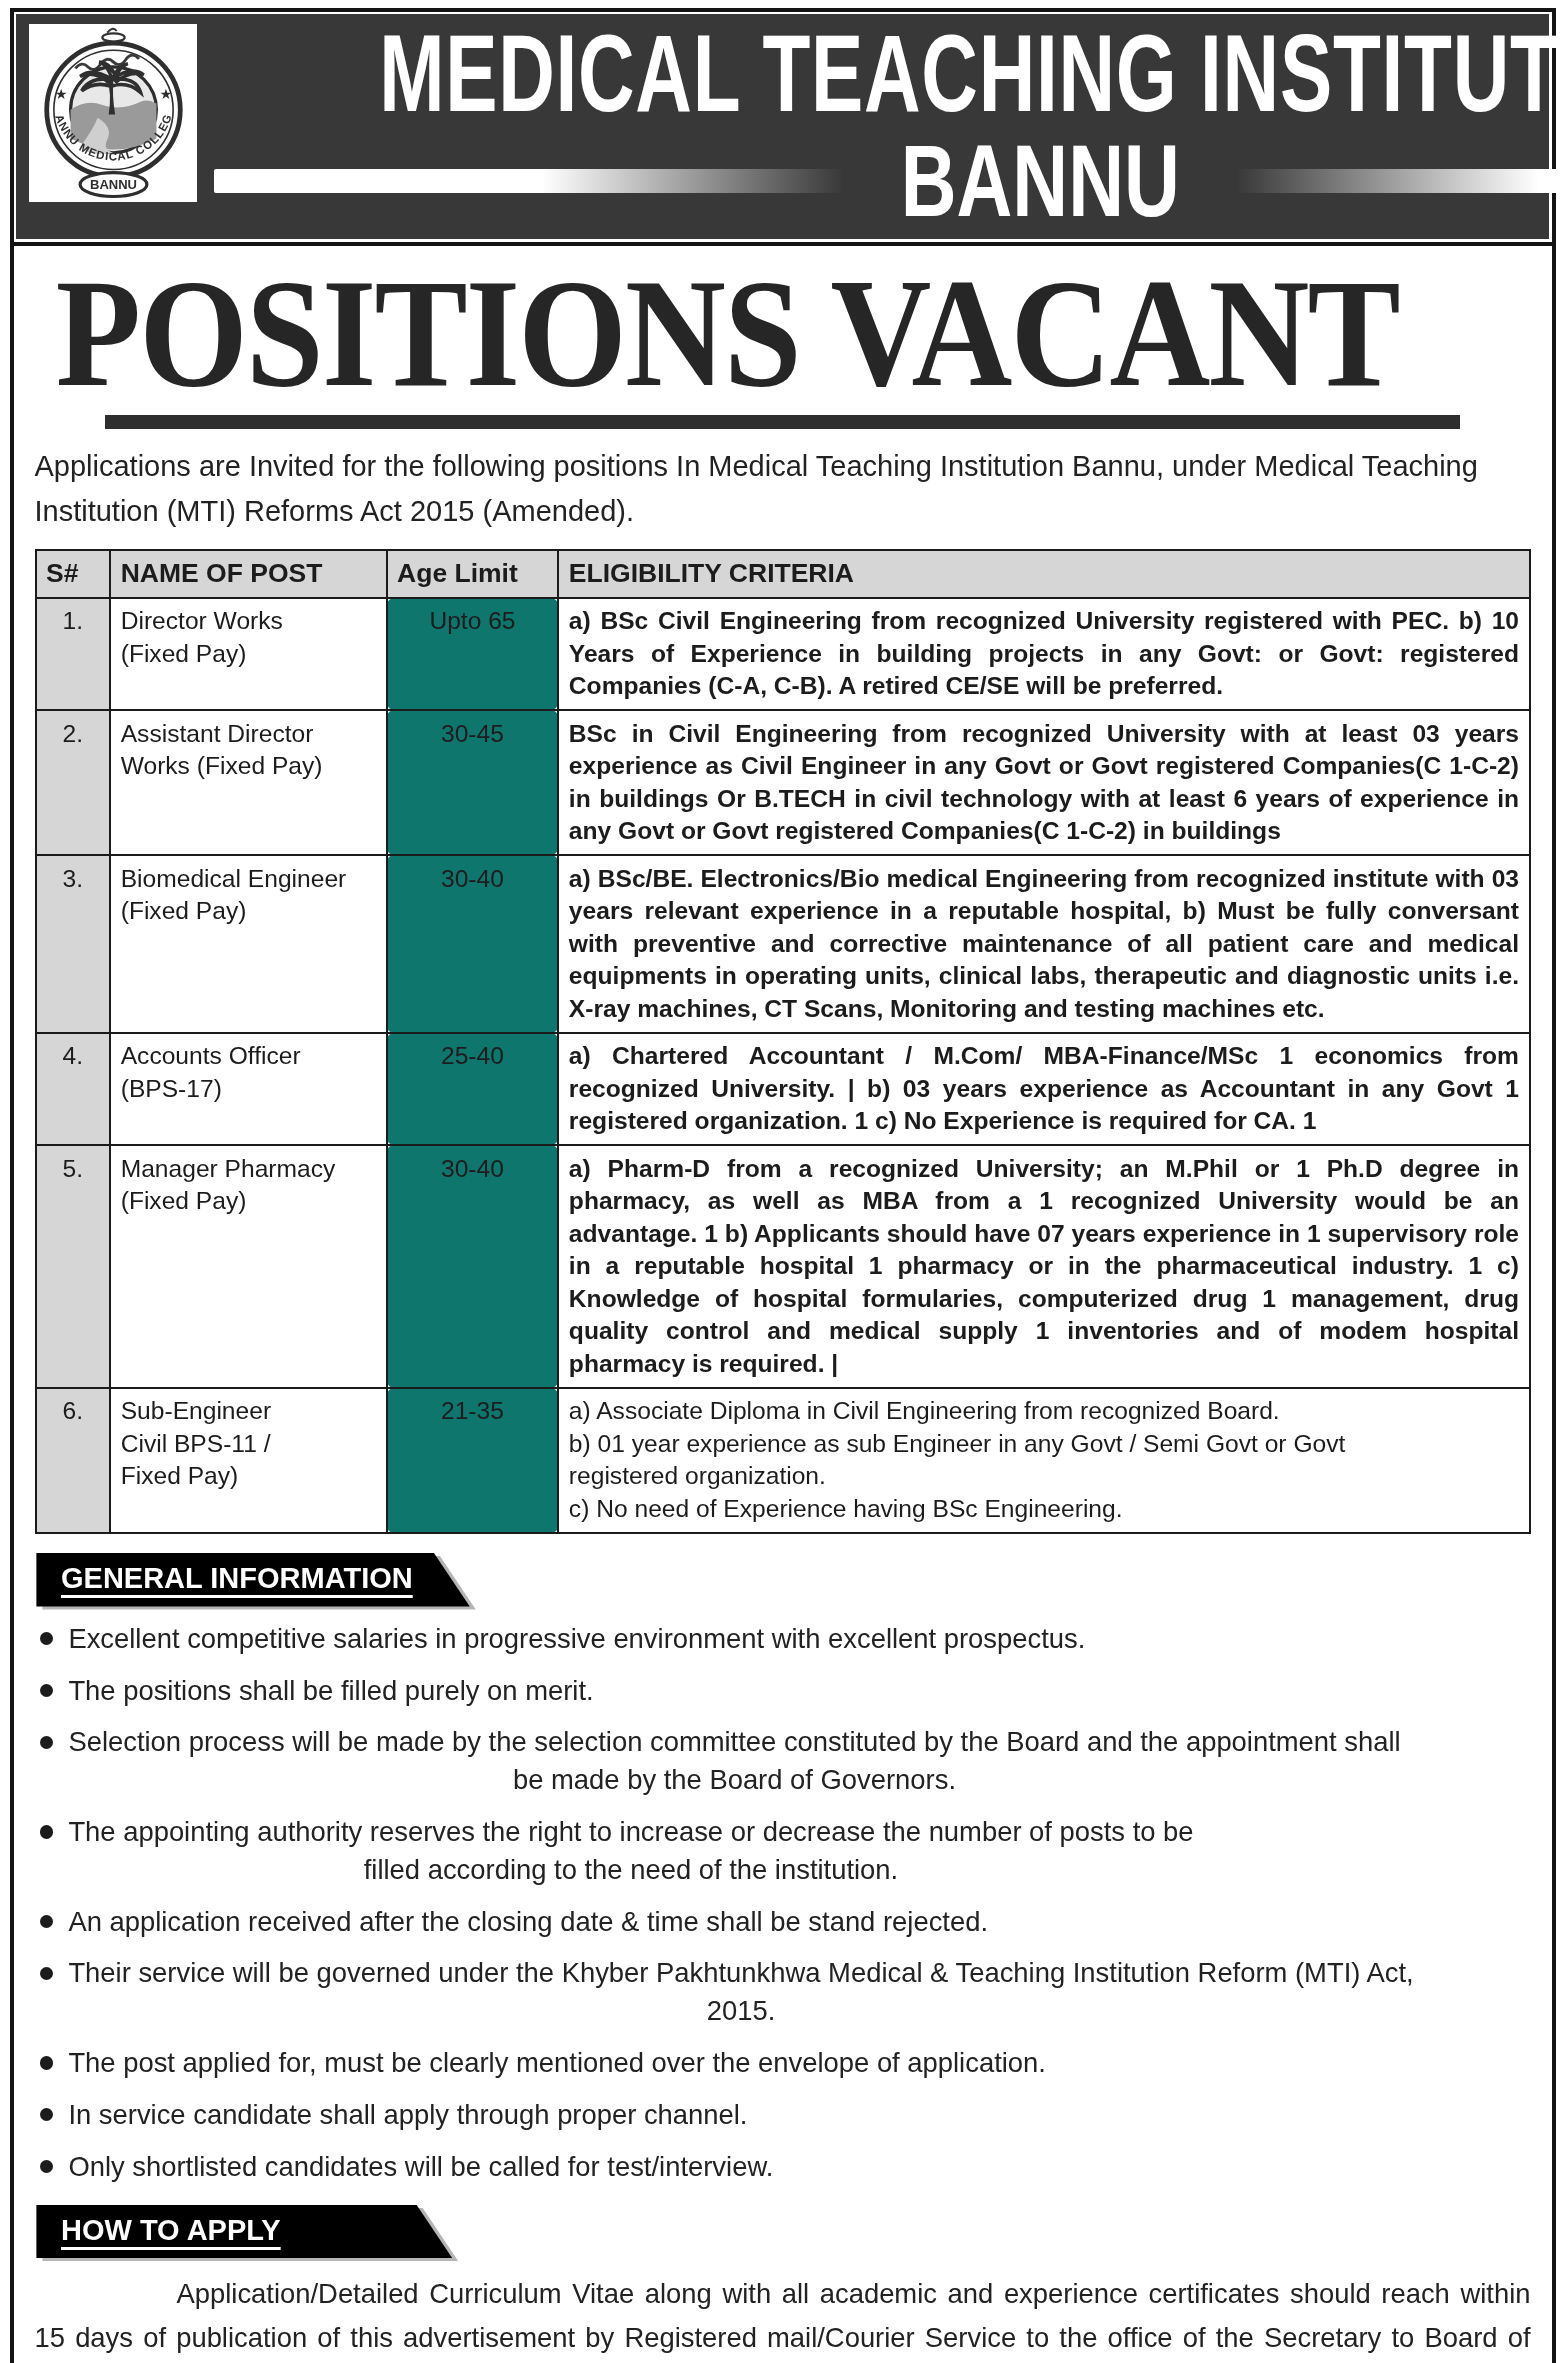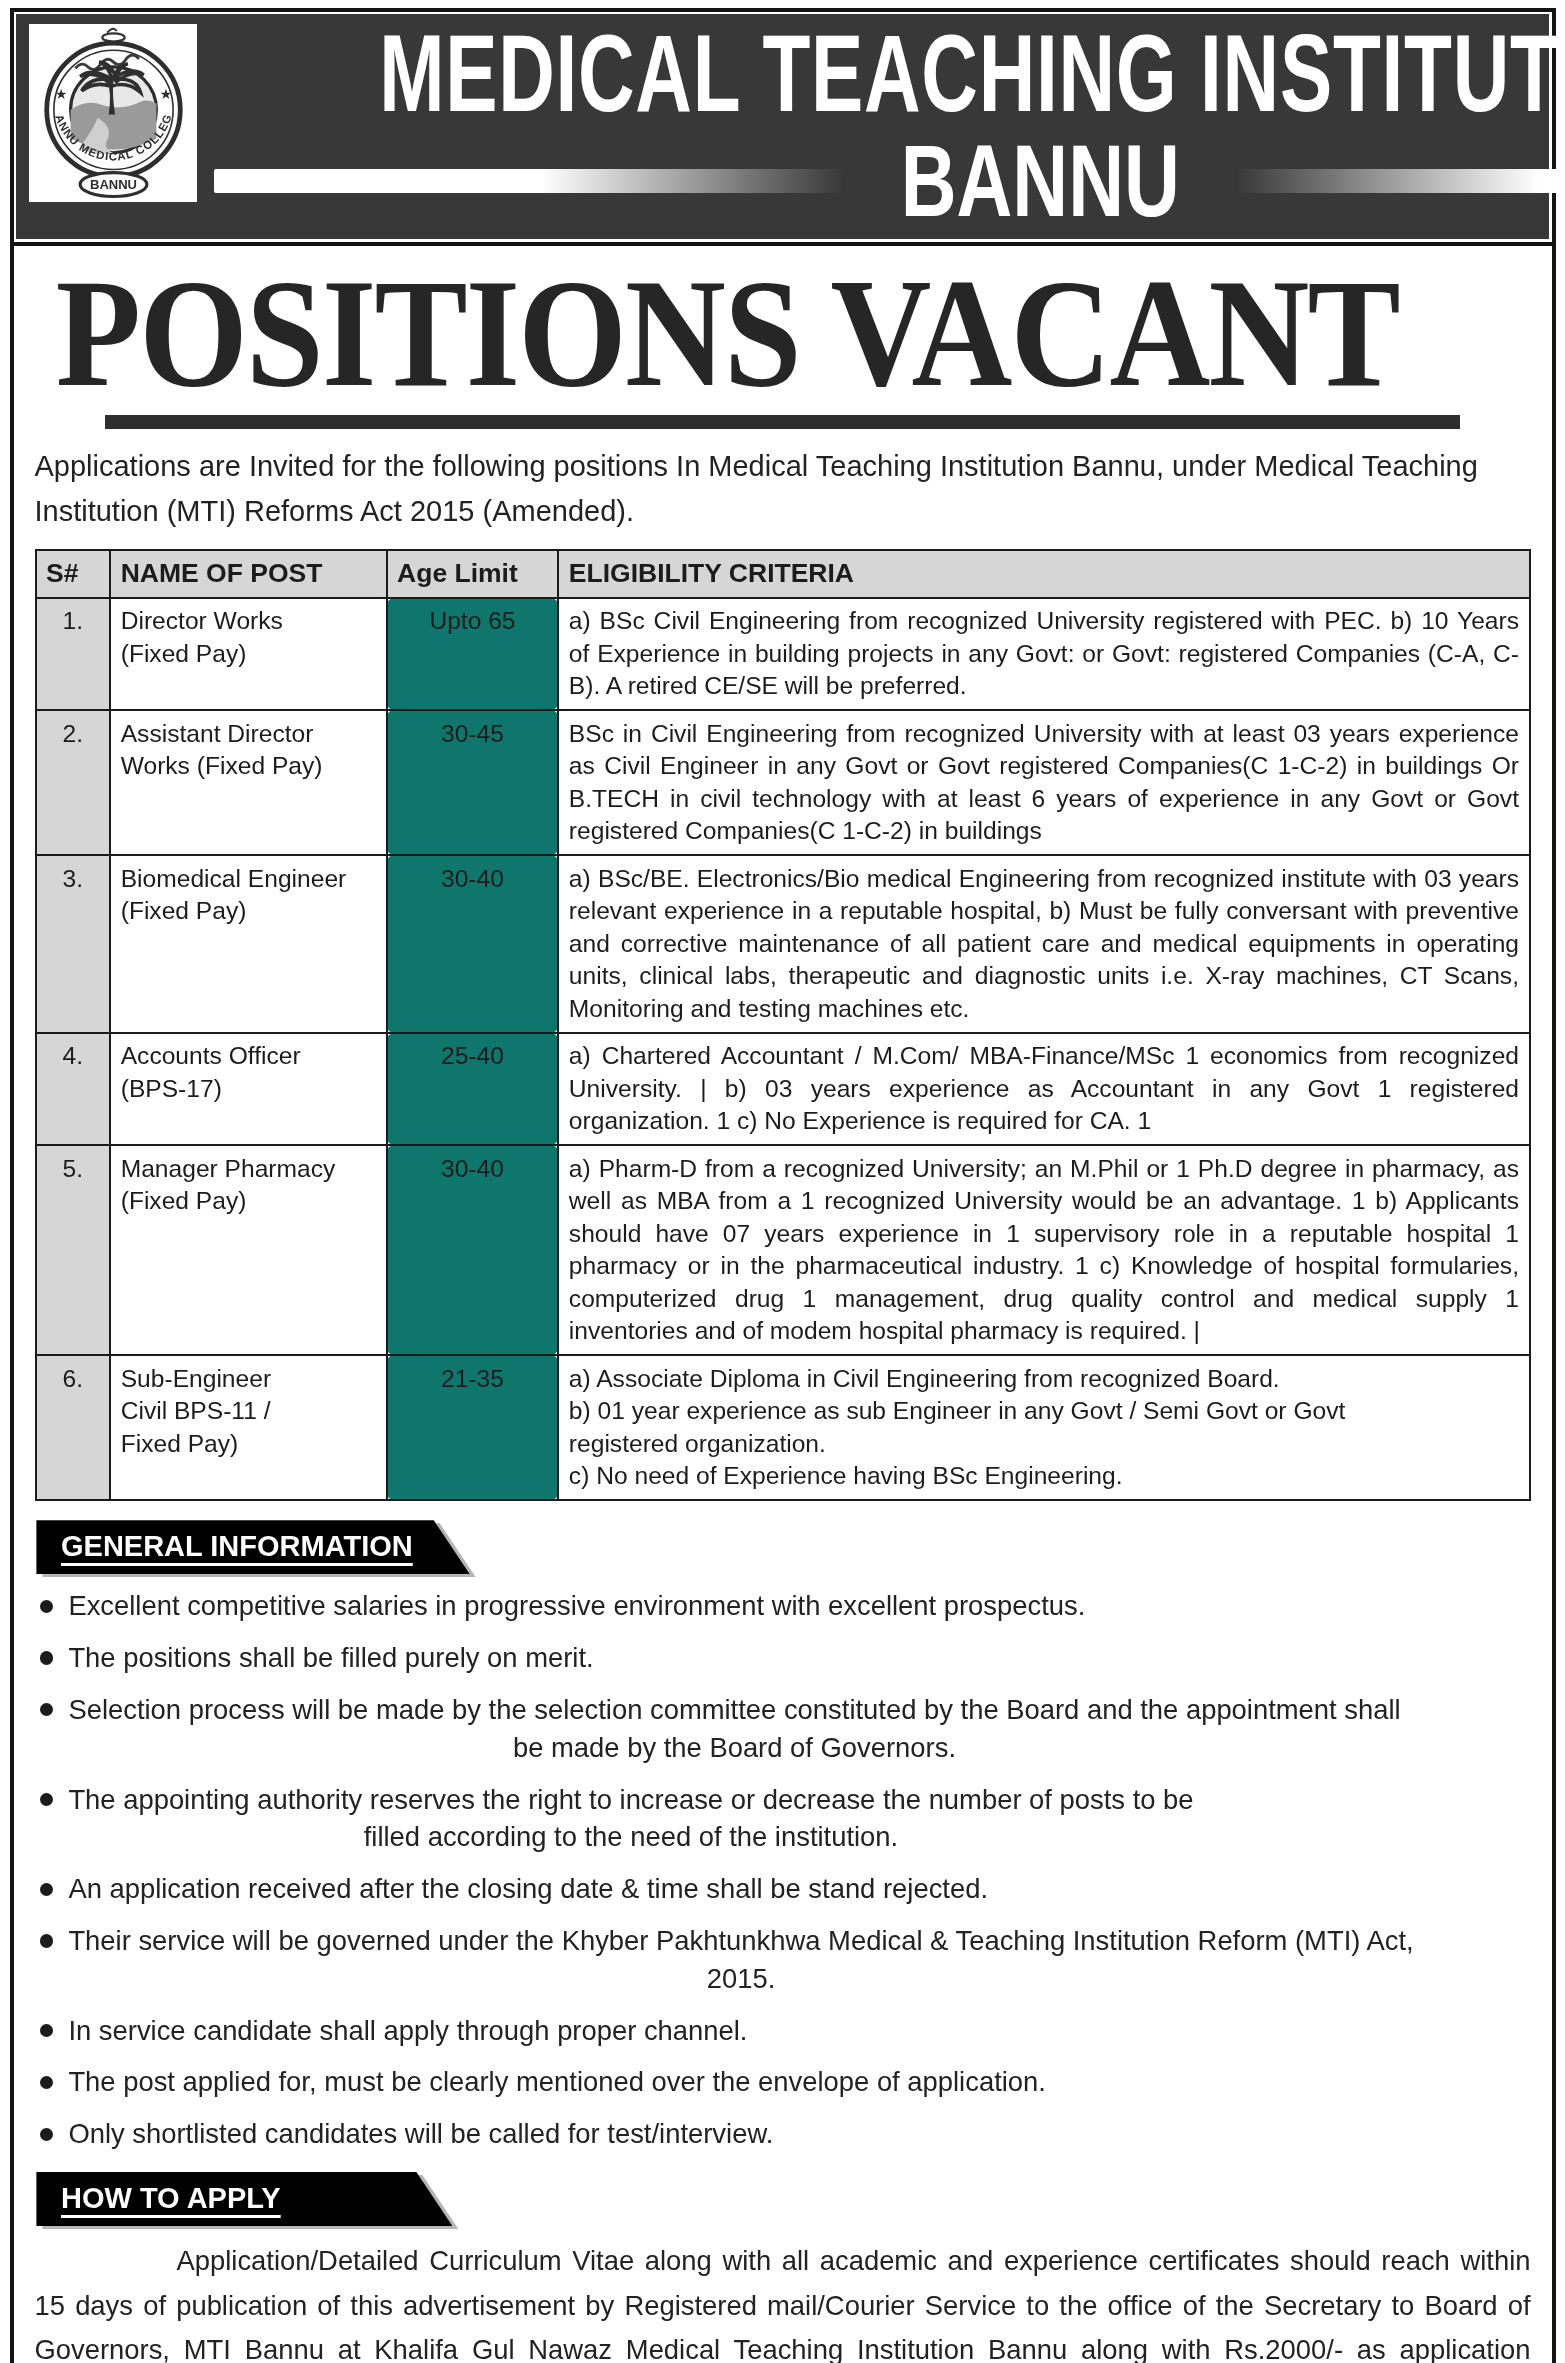--- a/index.html
+++ b/index.html
@@ -37,21 +37,21 @@
   
   table.posts { width:100%; border-collapse:collapse; margin-top:15px; }
   table.posts th, table.posts td { border:2.8px solid #1b1b1b; vertical-align:top; }
   table.posts th { background:#d6d6d6; font-size:26.5px; text-align:left; padding:7.6px 9.5px; }
   th.c, td.c { text-align:center; }
   table.posts td { font-size:24.6px; line-height:1.32; padding:6.6px 9.5px; }
   td.sno { background:#d6d6d6; text-align:center; font-size:25.6px; }
   td.age { background:#0f766e; text-align:center;border-radius:7px; }
   td.post { white-space:pre-line; line-height:1.45; }
   td.crit { }
-  td.crit.justify { text-align:justify; }
+  td.crit.justify { text-align:justify;font-weight:bold; }
   td.crit.preline { white-space:pre-line; }
   col.w-sno{width:5%;} col.w-post{width:18.5%;} col.w-age{width:11.5%;} col.w-crit{width:65%;}
 
   
   .banner { margin:19px 0 13.2px 1.9px; width:431px; filter:drop-shadow(6.6px 3.8px 0 #b5b5b5); }
   .banner .shape { background:#000000; clip-path:polygon(0 0, calc(100% - 36px) 0, 100% 100%, 0 100%);
               padding:9.5px 57px 11.4px 24.6px; display:inline-block; min-width:431px; }
   .banner .shape span { color:#fff; font-weight:700; font-size:29px; letter-spacing:0px;
               text-decoration:underline; text-underline-offset:6.6px; text-decoration-thickness:2.8px; white-space:nowrap; }
   .banner.narrow { width:416px; } .banner.narrow .shape { min-width:416px; }
@@ -223,25 +223,25 @@
           <span class="dot"></span>
           <span class="txt">An application received after the closing date &amp; time shall be stand rejected.</span>
         </div>
       <div class="bullet">
           <span class="dot"></span>
           <span class="txt">Their service will be governed under the Khyber Pakhtunkhwa Medical &amp; Teaching Institution Reform (MTI) Act,
 2015.</span>
         </div>
       <div class="bullet">
           <span class="dot"></span>
+          <span class="txt">The post applied for, must be clearly mentioned over the envelope of application.</span>
+        </div>
+      <div class="bullet">
+          <span class="dot"></span>
           <span class="txt">In service candidate shall apply through proper channel.</span>
-        </div>
-      <div class="bullet">
-          <span class="dot"></span>
-          <span class="txt">The post applied for, must be clearly mentioned over the envelope of application.</span>
         </div>
       <div class="bullet">
           <span class="dot"></span>
           <span class="txt">Only shortlisted candidates will be called for test/interview.</span>
         </div>
     </div>
 
     <div class="banner narrow">
       <div class="shape"><span>HOW TO APPLY</span></div>
     </div>

